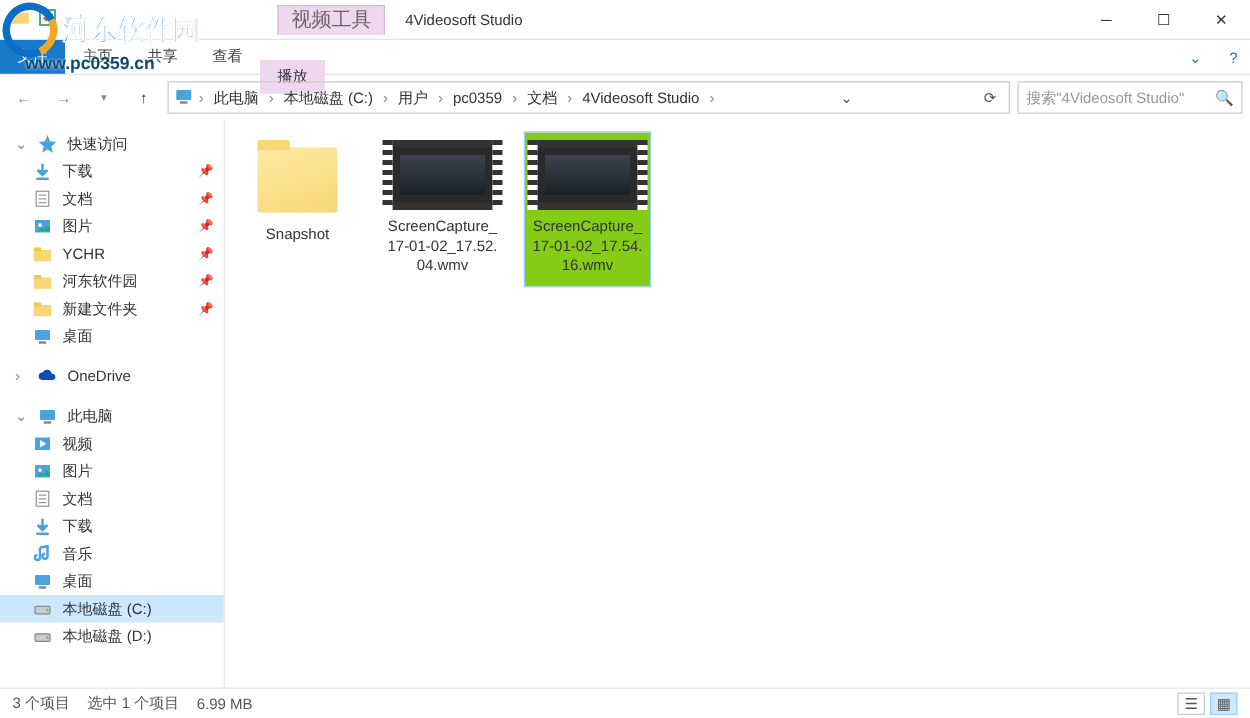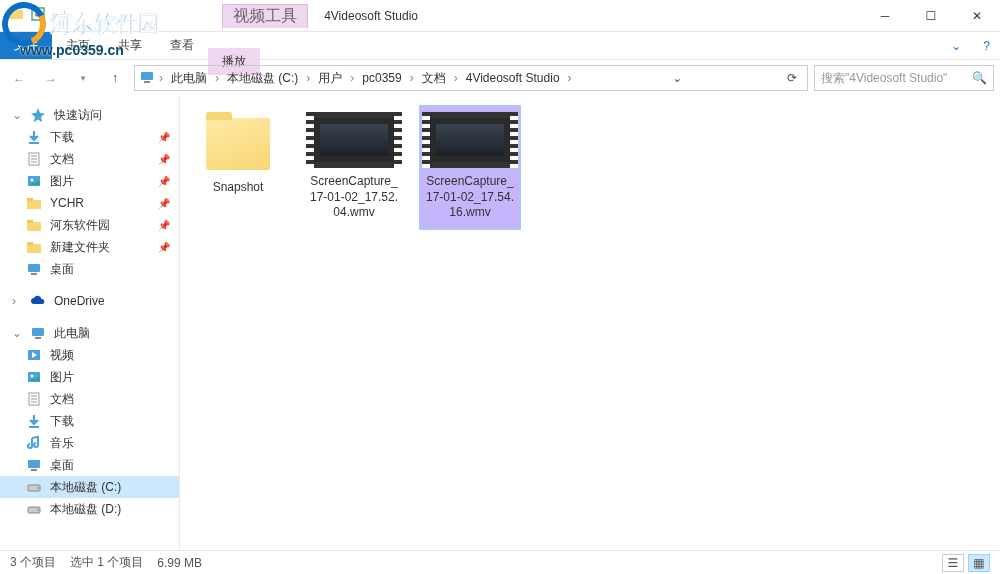--- a/index.html
+++ b/index.html
@@ -32,21 +32,21 @@
 .sidebar { width: 180px; border-right: 1px solid #e8e8e8; overflow-y: auto; padding-top: 8px; }
 .sidebar .group { margin-bottom: 10px; }
 .sidebar .item { display: flex; align-items: center; gap: 8px; padding: 3px 0 3px 26px; height: 22px; }
 .sidebar .item.head { padding-left: 12px; font-weight: normal; }
 .sidebar .item.selected { background: #cce8ff; }
 .sidebar .icon { width: 16px; height: 16px; flex-shrink: 0; }
 .sidebar .chev { width: 10px; color: #888; }
 
 .content { flex: 1; padding: 10px 8px; display: flex; gap: 16px; align-items: flex-start; }
 .fileitem { width: 100px; text-align: center; padding: 6px 4px 8px; }
-.fileitem.selected { background: #c4b5fd; outline: 1px solid #99d1ff; }
+.fileitem.selected { background: #84cc16; outline: 1px solid #99d1ff; }
 .fileitem .name { font-size: 12px; word-break: break-all; line-height: 1.3; }
 .folder-thumb { background: linear-gradient(160deg, #ffe9a6 0%, #f7d774 100%); width: 64px; height: 52px; margin: 6px auto 10px; border-radius: 2px; position: relative; }
 .folder-thumb::before { content: ""; position: absolute; top: -6px; left: 0; width: 26px; height: 8px; background: #f7d774; border-radius: 2px 2px 0 0; }
 .video-thumb { width: 80px; height: 56px; background: #2a2a2a; position: relative; border-top: 6px solid #333; border-bottom: 6px solid #333; margin: 0 auto 6px; }
 .video-thumb::before, .video-thumb::after { content: ""; position: absolute; top: -6px; bottom: -6px; width: 8px; background: repeating-linear-gradient(#333 0 4px, #fff 4px 8px); }
 .video-thumb::before { left: -8px; }
 .video-thumb::after { right: -8px; }
 .video-thumb .inner { position: absolute; inset: 6px; background: linear-gradient(180deg, #3a4450 0%, #1a2028 100%); }
 
 .statusbar { height: 24px; border-top: 1px solid #e5e5e5; display: flex; align-items: center; padding: 0 10px; font-size: 12px; color: #555; gap: 14px; }

